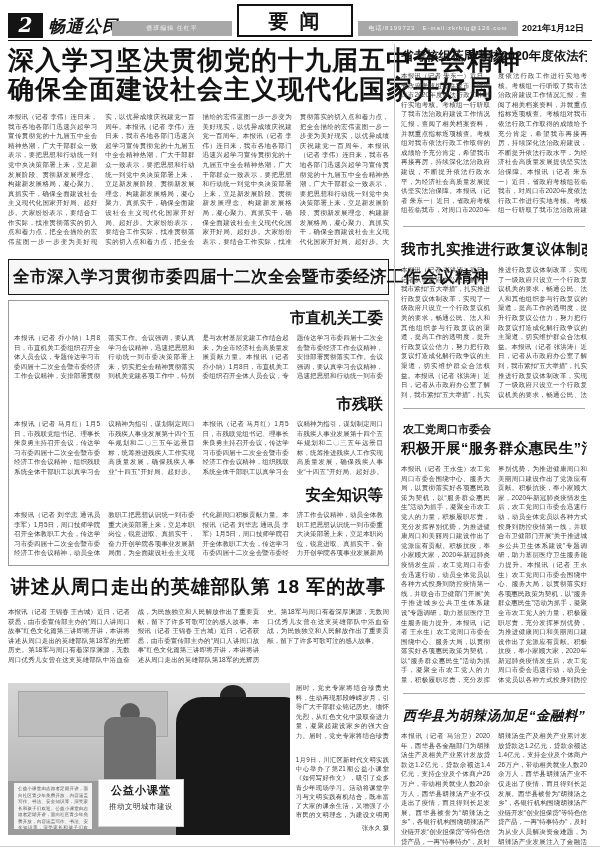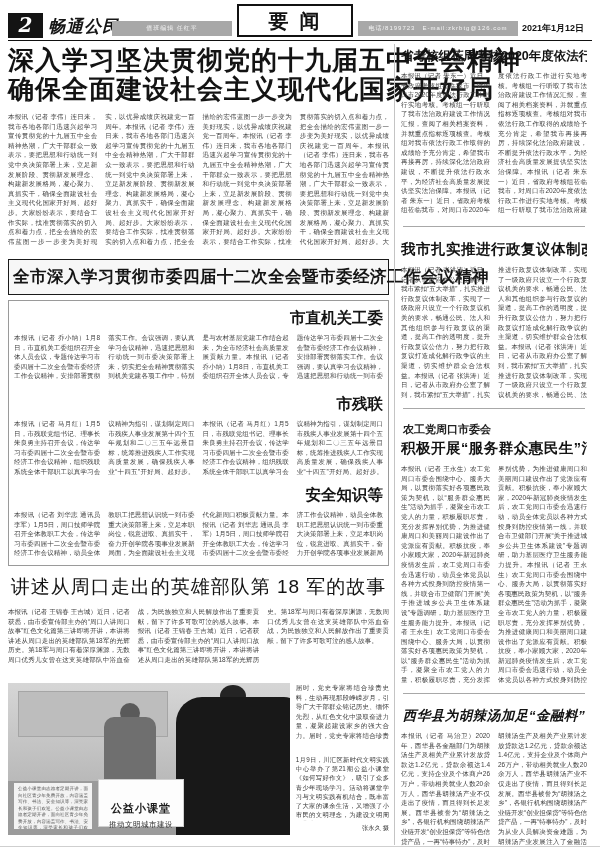--- a/index.html
+++ b/index.html
@@ -68,21 +68,21 @@
   }
   .meeting-box { margin-top:5px; border:1px solid #9a9a9a; padding:2px 5px 4px 5px; }
   .sub-head { text-align:right; font-size:15.5px; font-weight:700; color:#141414; margin:5px 0 4px 0; }
   .mb-body { height:56px; }
   .mb-body.b2 { height:61px; }
   .mb-body.b3 { height:51px; }
 
   .story18 { margin-top:8px; }
   .kicker { text-align:center; font-size:9.5px; color:#222; letter-spacing:0.5px; }
   .story18 .headline {
-    text-align:center; font-size:19px; font-weight:400; color:#131313;
+    text-align:center; font-size:19px; font-weight:700; color:#131313;
     letter-spacing:1px; margin-top:5px; white-space:nowrap;
   }
   .story18-body { height:70px; margin-top:7px; }
 
   .bottom-row { margin-top:6px; display:flex; }
   .photo {
     position:relative; width:290px; height:152px; overflow:hidden;
     background:linear-gradient(180deg,#d6d6d6 0%,#c2c2c2 45%,#a9a9a9 100%);
   }
   .ph-board { position:absolute; left:10px; top:8px; width:150px; height:46px; background:#bdbdbd; border:1px solid #a5a5a5; }
@@ -91,21 +91,21 @@
   .ph-fig-head { position:absolute; left:112px; top:20px; width:20px; height:20px; background:#5a5a5a; border-radius:50%; }
   .ph-fig-dark { position:absolute; left:168px; top:14px; width:126px; height:138px; background:#181818; border-radius:26px 18px 0 0; }
   .ph-fig-dark-head { position:absolute; left:212px; top:2px; width:26px; height:22px; background:#242424; border-radius:50%; }
   .ph-note {
     position:absolute; left:6px; bottom:6px; width:78px; height:46px;
     background:rgba(255,255,255,0.88); padding:3px 4px;
     font-size:4.5px; line-height:6.5px; color:#555; text-align:justify; overflow:hidden;
   }
   .ph-slogan {
     position:absolute; left:90px; bottom:8px; width:86px; height:48px;
-    background:#fdfdfd; border:1px solid #d0d0d0; text-align:center; padding-top:21px;
+    background:#fdfdfd; border:1px solid #d0d0d0; text-align:center; padding-top:3px;
   }
   .ph-slogan .t1 { font-size:11px; font-weight:700; color:#1c1c1c; letter-spacing:1px; }
   .ph-slogan .t2 { font-size:7.5px; color:#333; margin-top:4px; letter-spacing:0.5px; }
   .side-stack { width:96px; margin-left:6px; display:flex; flex-direction:column; }
   .side-body { height:64px; column-count:1; }
   .caption { margin-top:8px; font-size:6.3px; line-height:9.2px; color:#333; text-align:justify; height:66px; overflow:hidden; }
   .credit { margin-top:3px; font-size:6.3px; color:#333; text-align:right; }
 
   
   .r-art { padding-top:2px; }

